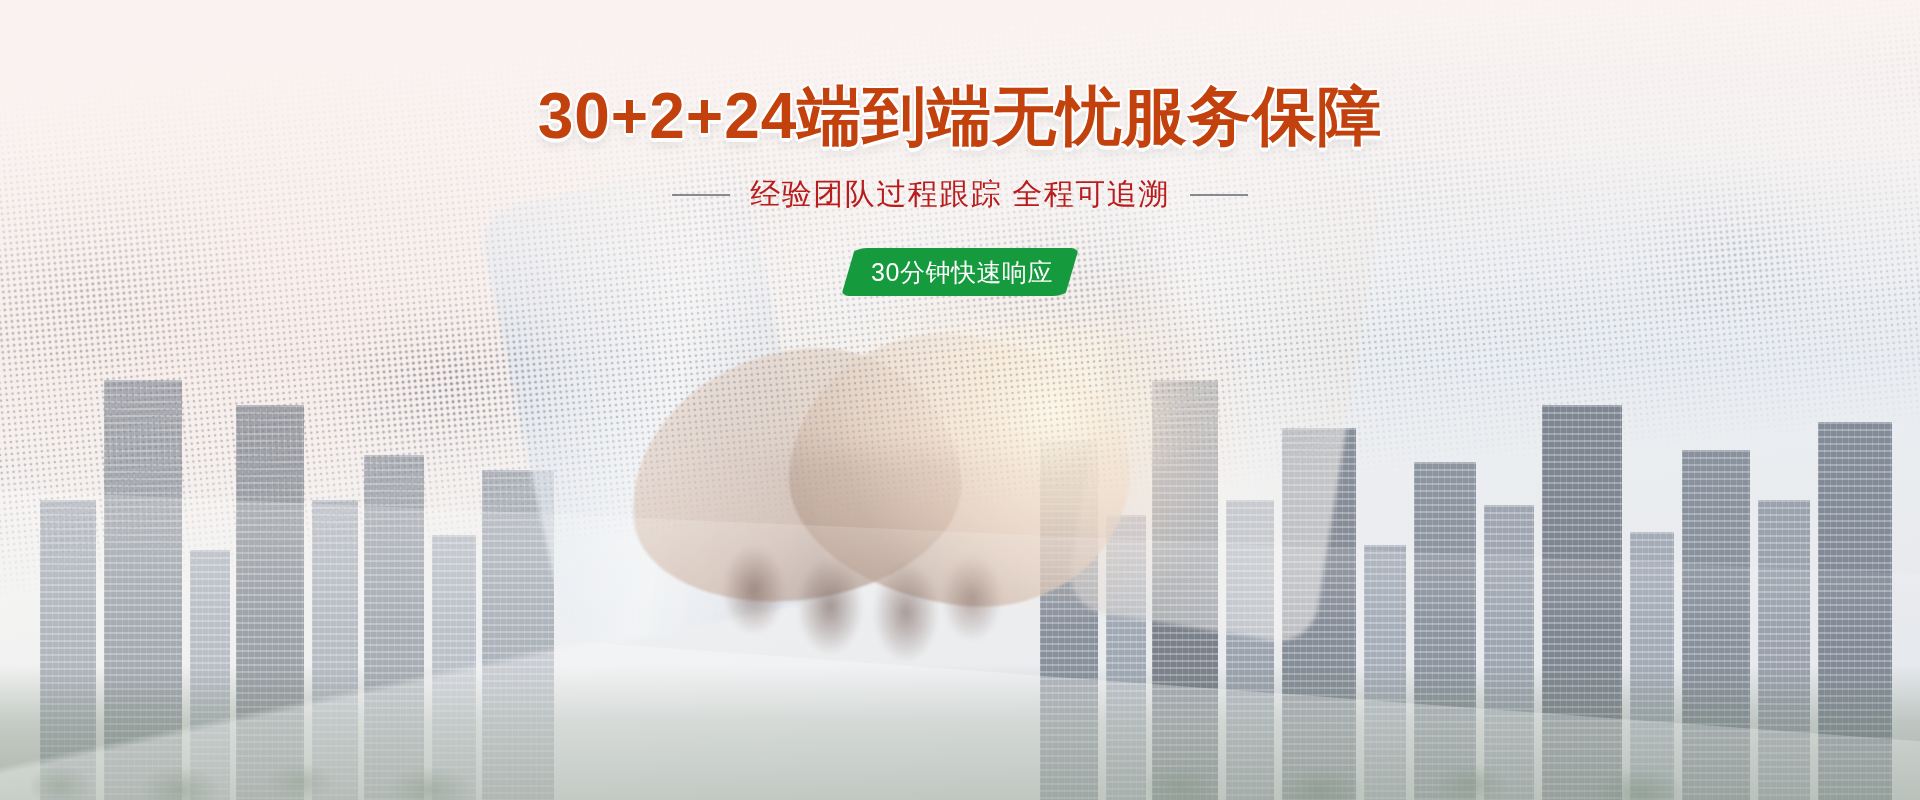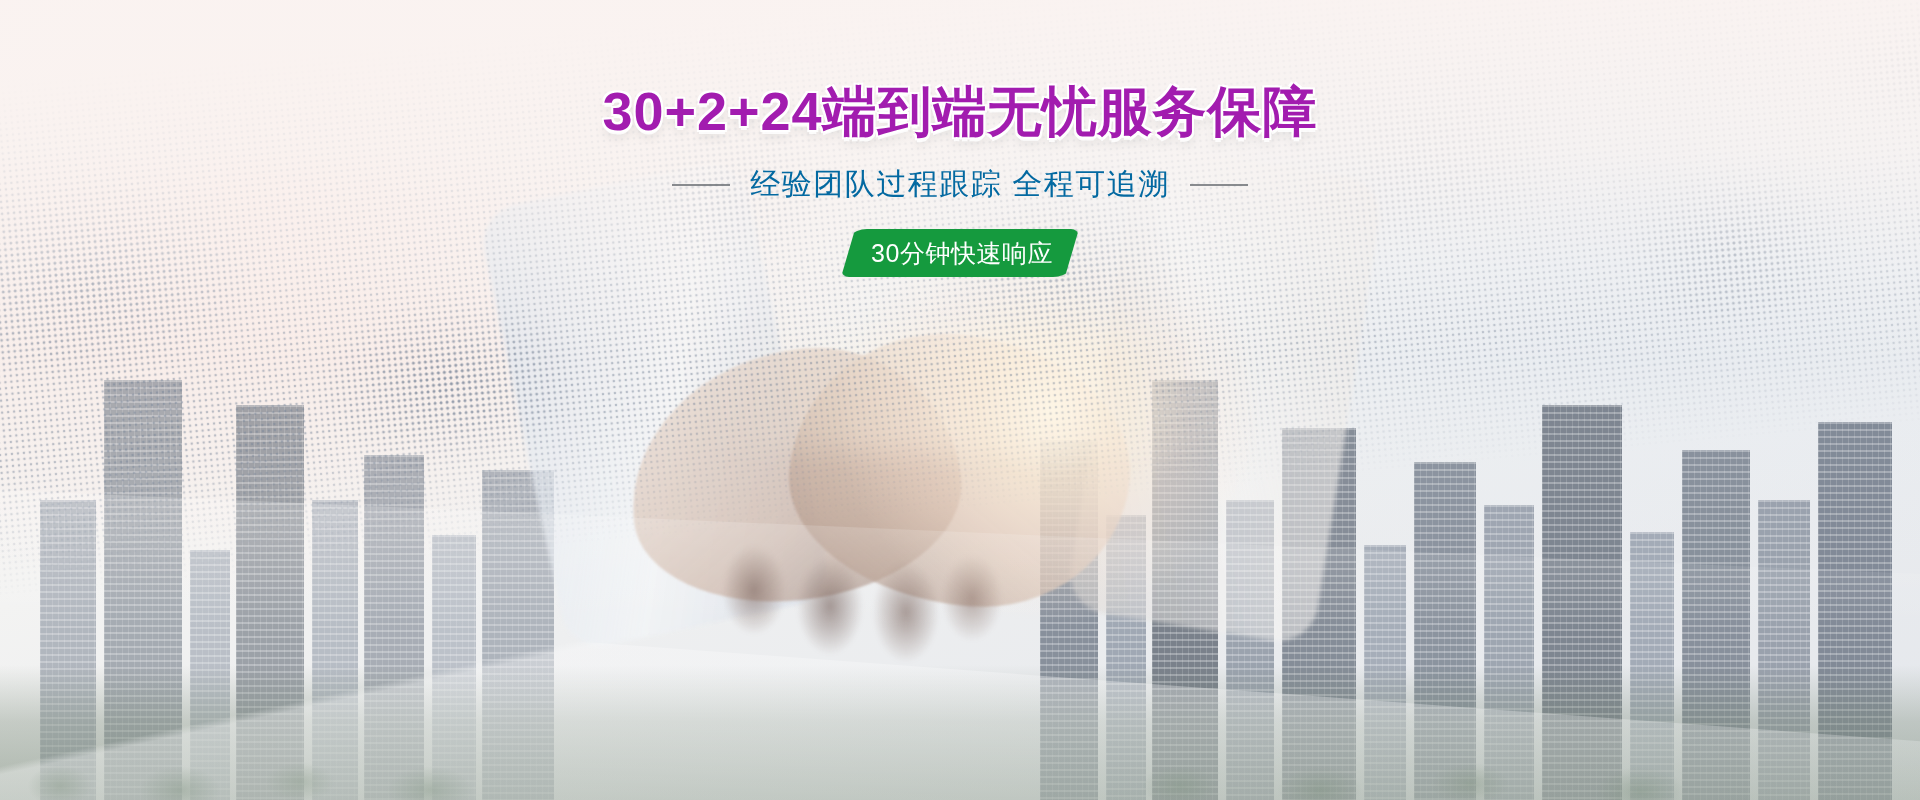--- a/index.html
+++ b/index.html
@@ -184,25 +184,25 @@
   }
 
   
   .content {
     position:absolute; left:0; top:0; width:100%; height:100%;
     display:flex; flex-direction:column; align-items:center;
   }
 
   .headline {
     margin-top:84px;
-    font-size:54px;
+    font-size:64px;
     font-weight:bold;
     letter-spacing:1px;
     line-height:1;
-    color:#a21caf;
+    color:#c2410c;
     white-space:nowrap;
     text-shadow:
       -2px -2px 0 rgba(255,255,255,0.95),
        2px -2px 0 rgba(255,255,255,0.95),
       -2px  2px 0 rgba(255,255,255,0.95),
        2px  2px 0 rgba(255,255,255,0.95),
        0    4px 0 rgba(255,255,255,0.85),
        0    7px 10px rgba(120,130,130,0.18);
   }
 
@@ -210,27 +210,27 @@
     margin-top:26px;
     display:flex; align-items:center; gap:20px;
   }
   .rule {
     width:58px; height:2px;
     background:#6d7175;
     opacity:0.8;
   }
   .subtitle {
     font-size:30px;
-    color:#0369a1;
+    color:#b91c1c;
     letter-spacing:1.5px;
     white-space:nowrap;
   }
 
   .pills {
-    margin-top:24px;
+    margin-top:33px;
     display:flex; align-items:center; gap:6px;
   }
   .pill {
     position:relative;
     height:48px;
     padding:0 26px 0 30px;
     display:flex; align-items:center; justify-content:center;
     background:#159a3e;
     color:#ffffff;
     font-size:25px;

